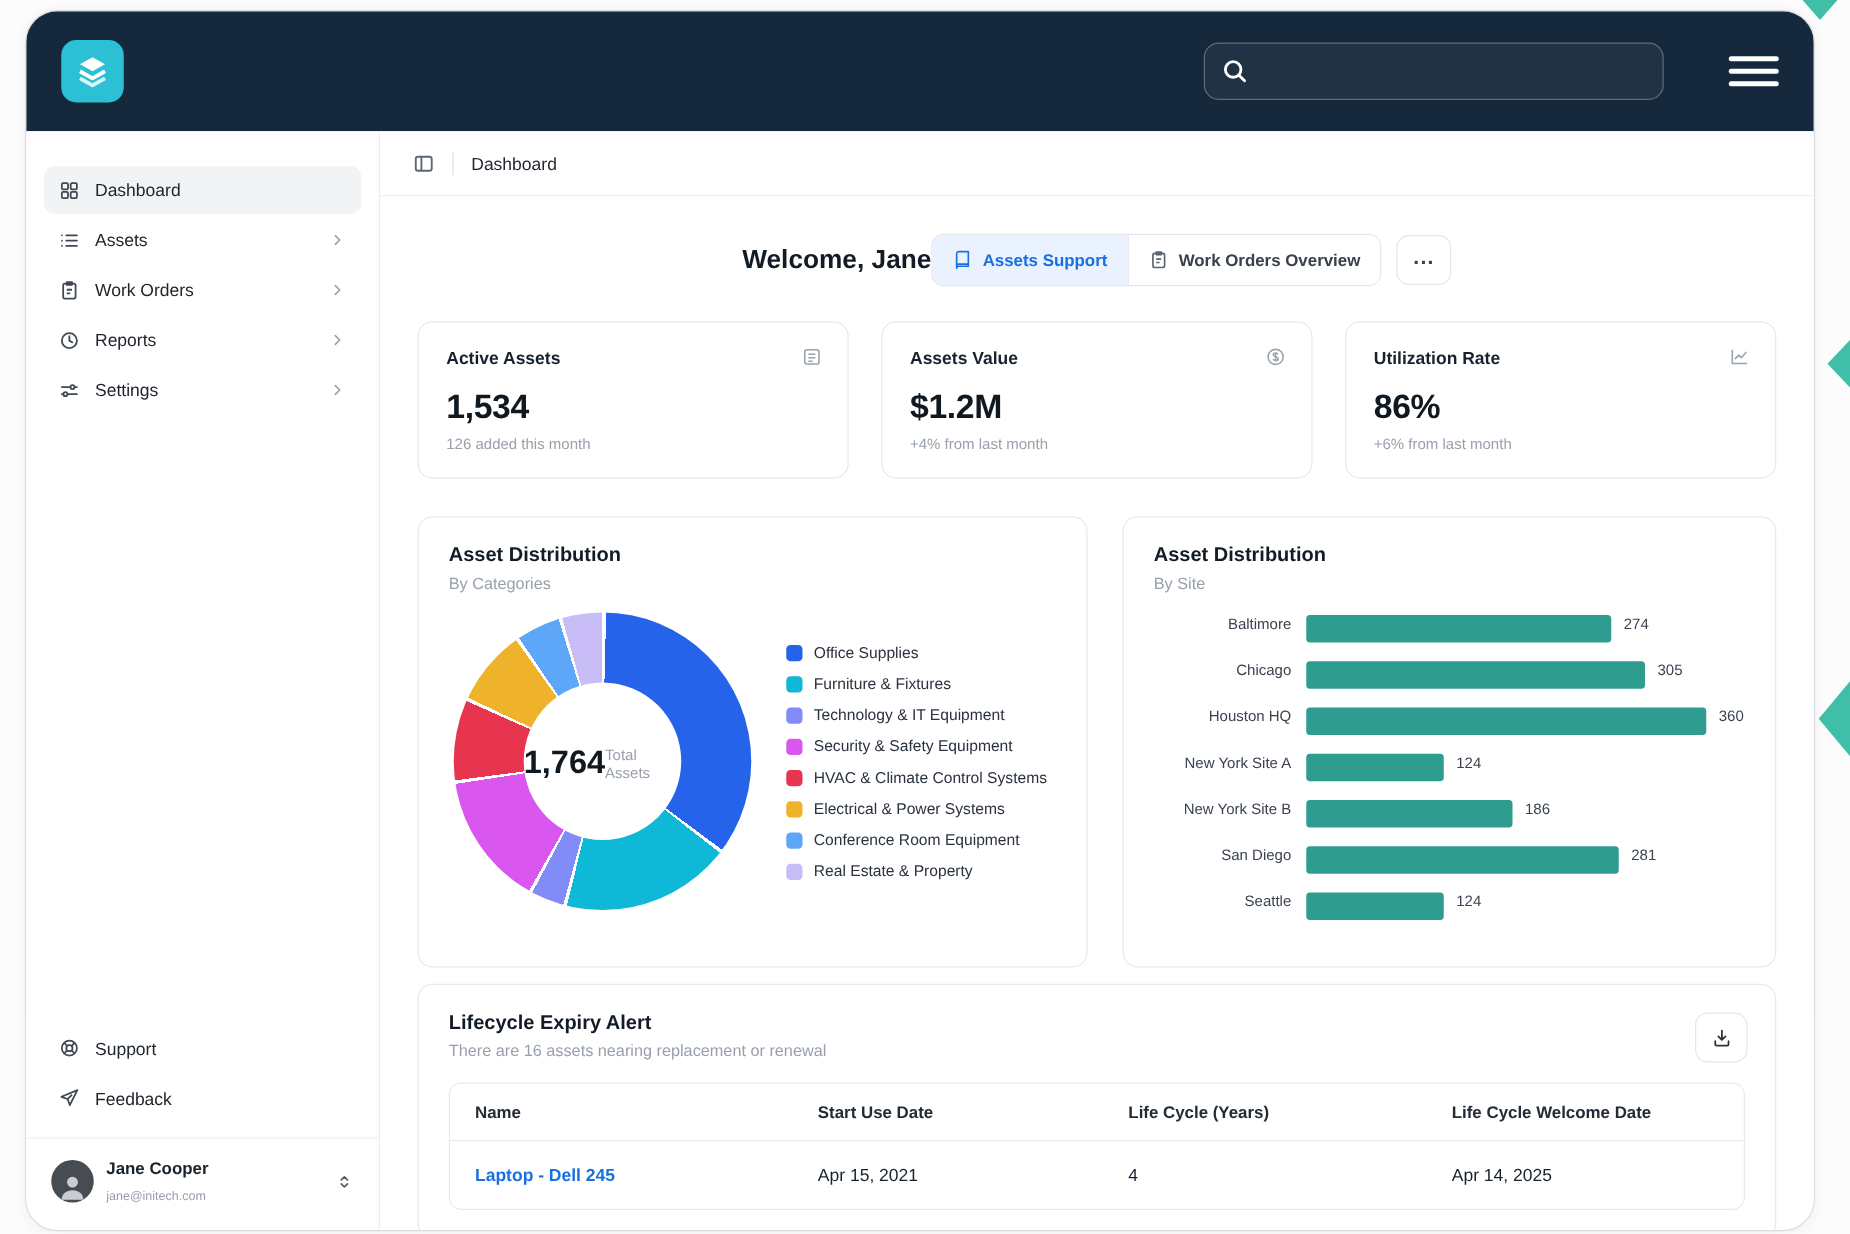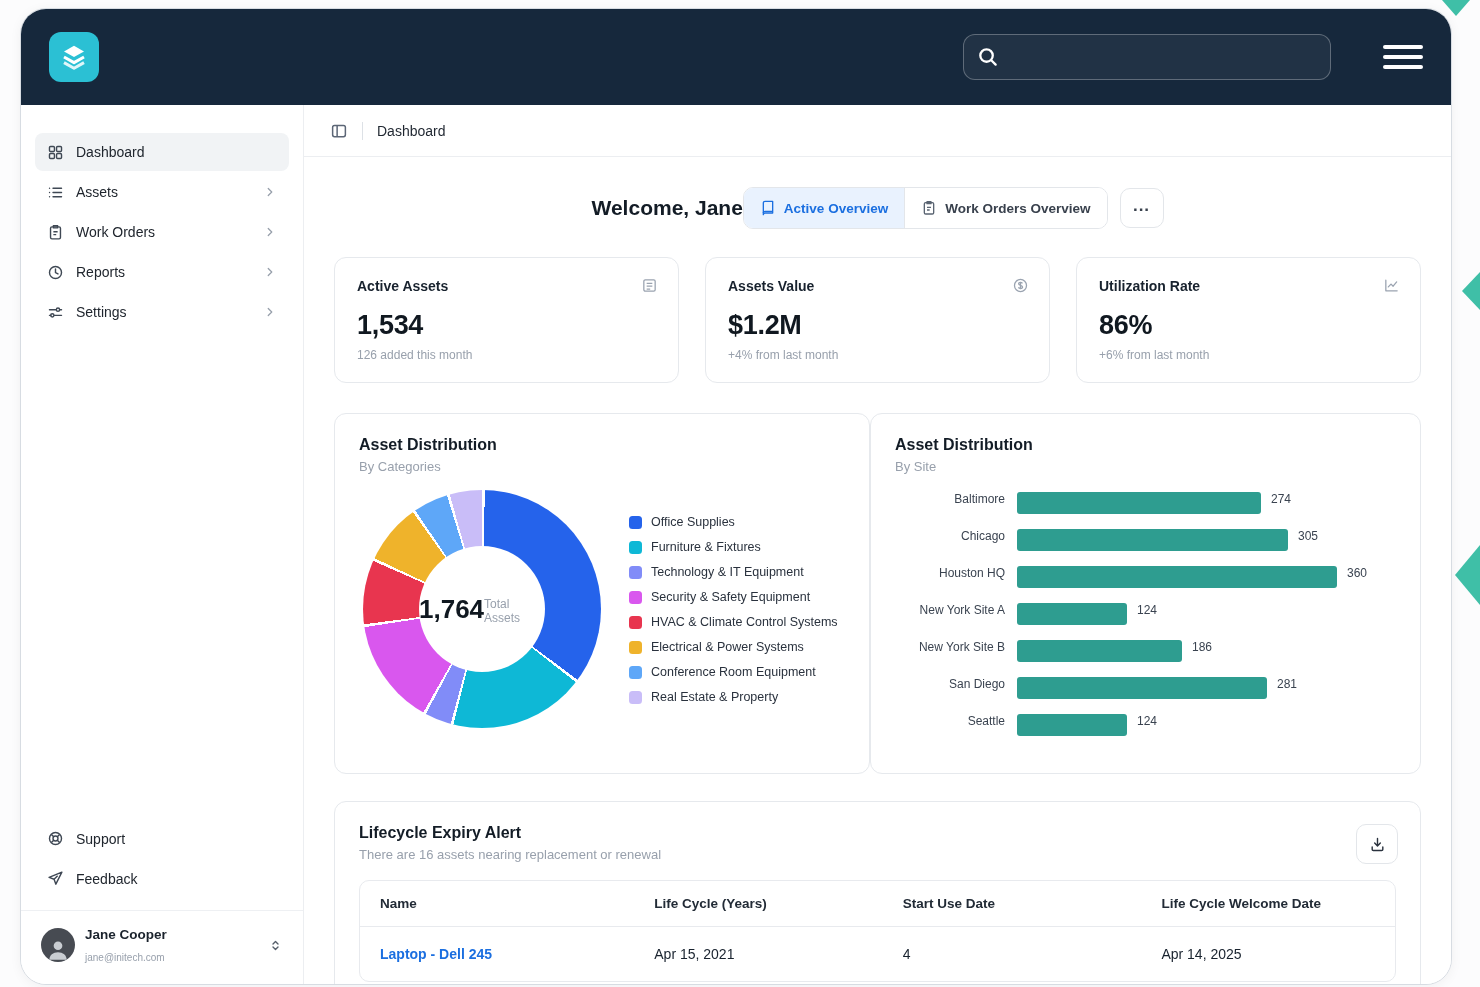--- a/index.html
+++ b/index.html
@@ -72,21 +72,21 @@
 
   
   .stats{display:grid;grid-template-columns:repeat(3,1fr);gap:26px;margin-bottom:30px}
   .stat-card{position:relative;border:1px solid var(--border);border-radius:12px;padding:20px 22px;background:#fff}
   .stat-title{font-size:14px;font-weight:600;color:#18222E}
   .stat-icon{position:absolute;top:19px;right:20px;color:#9AA3B0}
   .stat-value{font-size:27px;font-weight:700;color:#101820;margin-top:16px;letter-spacing:-.3px}
   .stat-sub{font-size:12px;color:var(--muted);margin-top:7px}
 
   
-  .charts-row{display:grid;grid-template-columns:536px 1fr;margin-bottom:27px}
+  .charts-row{display:grid;grid-template-columns:536px 1fr;gap:28px;margin-bottom:13px}
   .card{border:1px solid var(--border);border-radius:12px;background:#fff;padding:22px 24px}
   .card-title{font-size:16px;font-weight:700;color:var(--text)}
   .card-sub{font-size:13px;color:var(--muted);margin-top:5px}
 
   .donut-body{display:flex;align-items:center;gap:28px;margin-top:16px}
   .donut-wrap{position:relative;width:238px;height:238px;flex:none;margin-left:4px}
   .donut{width:100%;height:100%;border-radius:50%}
   .donut-hole{position:absolute;inset:56px;background:#fff;border-radius:50%;display:flex;align-items:center;justify-content:center}
   .donut-total{font-size:26px;font-weight:700;color:#101820}
   .donut-label{font-size:12px;color:var(--muted);margin-top:4px}
@@ -289,21 +289,21 @@
           <h1 class="welcome">Welcome, Jane</h1>
           <div class="right-controls">
             <div class="tab-group">
               <button class="tab active">
                 <span class="icon">
                   <svg width="16" height="16" viewBox="0 0 24 24" fill="none" stroke="currentColor" stroke-width="2" stroke-linejoin="round">
                     <path d="M5 4.5A2.5 2.5 0 017.5 2H19v17.5H7.5A2.5 2.5 0 005 22z"></path>
                       <path d="M5 19.5A2.5 2.5 0 017.5 17H19"></path>
                   </svg>
                 </span>
-                <span>Active Overview</span>
+                <span>Assets Support</span>
               </button>
               <button class="tab">
                 <span class="icon">
                   <svg width="16" height="16" viewBox="0 0 24 24" fill="none" stroke="currentColor" stroke-width="2" stroke-linejoin="round">
                     <rect x="5" y="4" width="14" height="17" rx="2"></rect>
                       <path d="M9 2.5h6v3H9z"></path>
                       <path d="M9 11h6M9 15h4"></path>
                   </svg>
                 </span>
                 <span>Work Orders Overview</span>
@@ -448,22 +448,22 @@
             <span class="icon">
               <svg width="17" height="17" viewBox="0 0 24 24" fill="none" stroke="currentColor" stroke-width="2" stroke-linecap="round" stroke-linejoin="round">
                 <path d="M12 3.5v10M8 10l4 4 4-4"></path>
                   <path d="M4.5 15.5V19a1.5 1.5 0 001.5 1.5h12A1.5 1.5 0 0019.5 19v-3.5"></path>
               </svg>
             </span>
           </button>
           <div class="table" id="table">
               <div class="t-head">
                 <div class="cell">Name</div>
+                <div class="cell">Start Use Date</div>
                 <div class="cell">Life Cycle (Years)</div>
-                <div class="cell">Start Use Date</div>
                 <div class="cell">Life Cycle Welcome Date</div>
               </div>
               <div class="t-row">
                 <div class="cell link">Laptop - Dell 245</div>
                 <div class="cell">Apr 15, 2021</div>
                 <div class="cell">4</div>
                 <div class="cell">Apr 14, 2025</div>
               </div>
             </div>
         </section>

